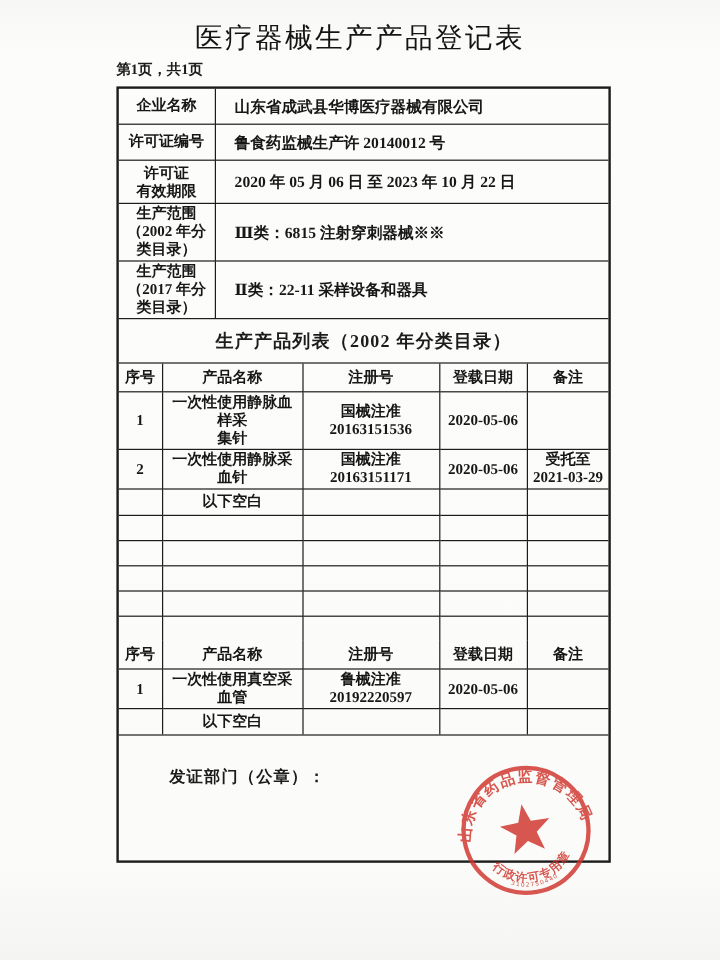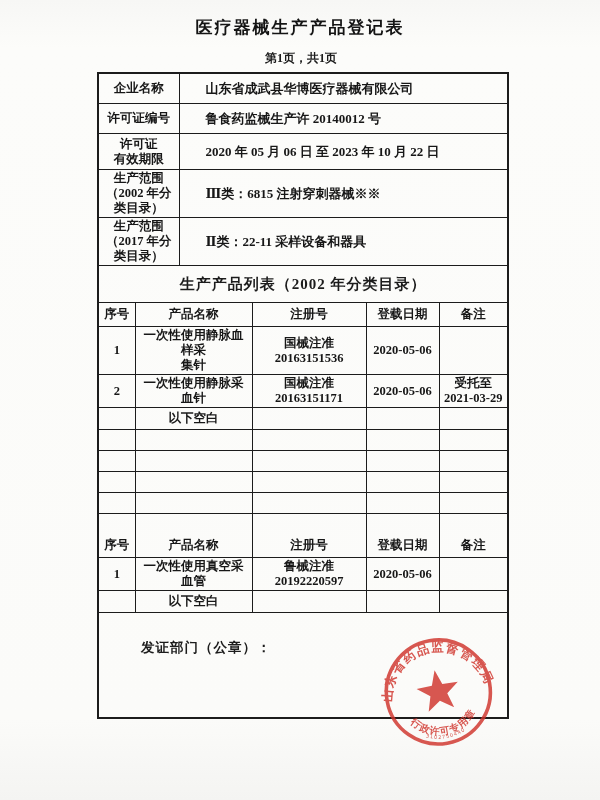--- a/index.html
+++ b/index.html
@@ -8,42 +8,42 @@
     background:#e8e8e6;
     font-family:"Liberation Serif","DejaVu Serif",serif;
   }
   .sheet{
     position:relative;width:600px;height:800px;overflow:hidden;
     background:linear-gradient(180deg,#f7f7f5 0%,#fcfcfa 6%,#fbfbf9 90%,#f4f4f2 100%);
     color:#1c1c1c;
   }
   .doc-title{
     margin-top:16px;text-align:center;
-    font-size:17px;font-weight:bold;letter-spacing:2px;color:#141414;
+    font-size:23px;font-weight:normal;letter-spacing:2px;color:#141414;
   }
   .page-indicator{
     position:absolute;left:97px;width:408px;top:50px;
-    text-align:center;font-size:12px;font-weight:bold;
+    text-align:left;font-size:12px;font-weight:bold;
   }
   .doc-table{
     position:absolute;left:97px;top:72px;width:408px;
     border:2px solid #1c1c1c;background:transparent;
   }
   table.grid{
     border-collapse:collapse;width:100%;table-layout:fixed;
     border:hidden;
   }
   table.grid td,table.grid th{
     border:1.4px solid #1c1c1c;
     font-size:12.5px;font-weight:bold;color:#171717;
     text-align:center;vertical-align:middle;
     white-space:pre-line;line-height:1.2;
     padding:1px 3px;overflow:hidden;
   }
-  table.info td.val{text-align:left;padding-left:26px;font-size:13px;}
+  table.info td.val{text-align:left;padding-left:16px;font-size:13px;}
   table.info td.lbl{font-size:12.5px;}
   .h30 td{height:27px;}
   .h36 td{height:33px;}
   .h46 td{height:43px;}
   .ph td{height:21px;}
   .pr td{height:30px;}
   .blank td{height:19px;margin-top:24px;}
   .empty td{height:18px;}
   .section-title{
     height:36px;display:flex;align-items:center;justify-content:center;

